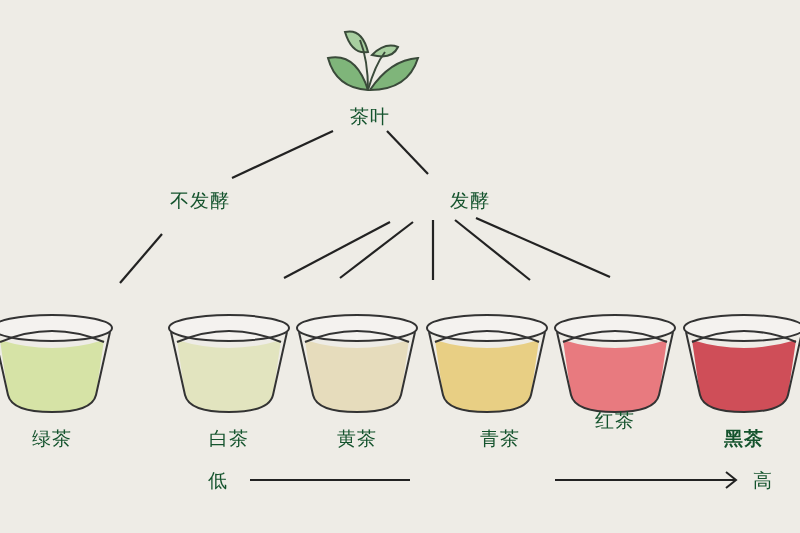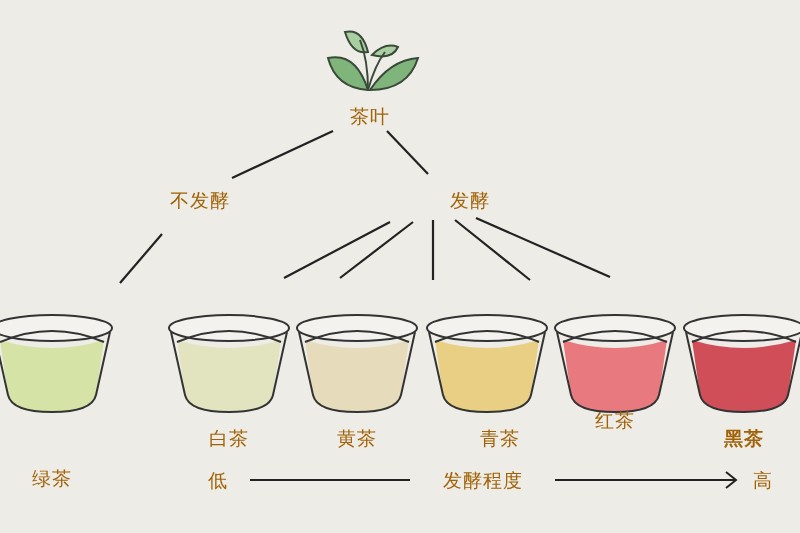--- a/index.html
+++ b/index.html
@@ -1,19 +1,19 @@
 <!DOCTYPE html>
 <html><head>
 <meta charset="utf-8">
 <style>
   html, body { margin:0; padding:0; }
   body { width:800px; height:533px; background:#eeece6; overflow:hidden; position:relative;
          font-family: "DejaVu Sans", sans-serif; color:#333; }
   .canvas { position:absolute; left:0; top:0; width:800px; height:533px; }
-  .lbl { position:absolute; font-size:19px; color:#a16207; letter-spacing:1px; white-space:nowrap; transform:translateX(-50%); }
+  .lbl { position:absolute; font-size:19px; color:#14532d; letter-spacing:1px; white-space:nowrap; transform:translateX(-50%); }
   svg { position:absolute; left:0; top:0; }
 </style>
 </head>
 <body>
 
 <div class="canvas">
 
   <svg width="800" height="533">
 
     <g stroke="#3a4a3a" stroke-width="2">
@@ -79,23 +79,22 @@
         <ellipse cx="744" cy="328" rx="60" ry="13" fill="rgba(255,255,255,0.35)" stroke="#333" stroke-width="2"></ellipse>
         <path d="M692 342 Q744 320 796 342" fill="none" stroke="#333" stroke-width="2"></path>
         <path d="M686 332 L700 395 Q704 412 744 412 Q784 412 788 395 L802 332" fill="none" stroke="#333" stroke-width="2"></path>
       </g>
     </svg>
 
   <div class="lbl" style="left:370px;top:104px;">茶叶</div>
   <div class="lbl" style="left:200px;top:188px;">不发酵</div>
   <div class="lbl" style="left:470px;top:188px;text-align:center;">发酵</div>
 
-  <div class="lbl" style="left:52px;top:426px;margin-top:40px;">绿茶</div>
+  <div class="lbl" style="left:52px;top:426px;">绿茶</div>
   <div class="lbl" style="left:229px;top:426px;">白茶</div>
   <div class="lbl" style="left:357px;top:426px;font-family:Liberation Mono, monospace;">黄茶</div>
   <div class="lbl" style="left:500px;top:426px;">青茶</div>
   <div class="lbl" style="left:615px;top:408px;">红茶</div>
   <div class="lbl" style="left:744px;top:426px;font-weight:bold;">黑茶</div>
 
   <div class="lbl" style="left:218px;top:468px;">低</div>
-  <div class="lbl" style="left:483px;top:468px;">发酵程度</div>
   <div class="lbl" style="left:763px;top:468px;">高</div>
 </div>
 
 </body></html>

